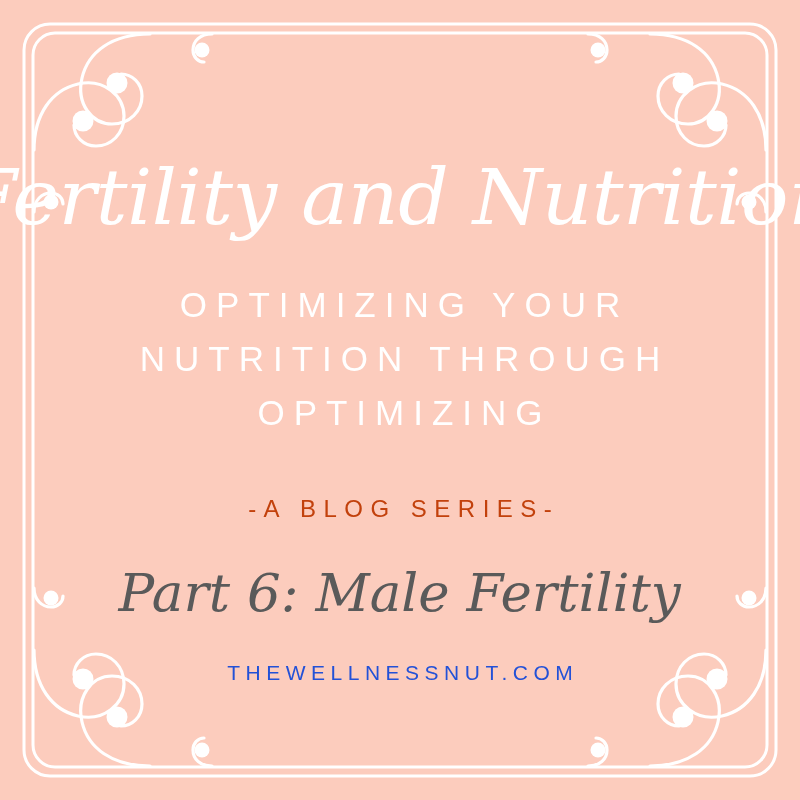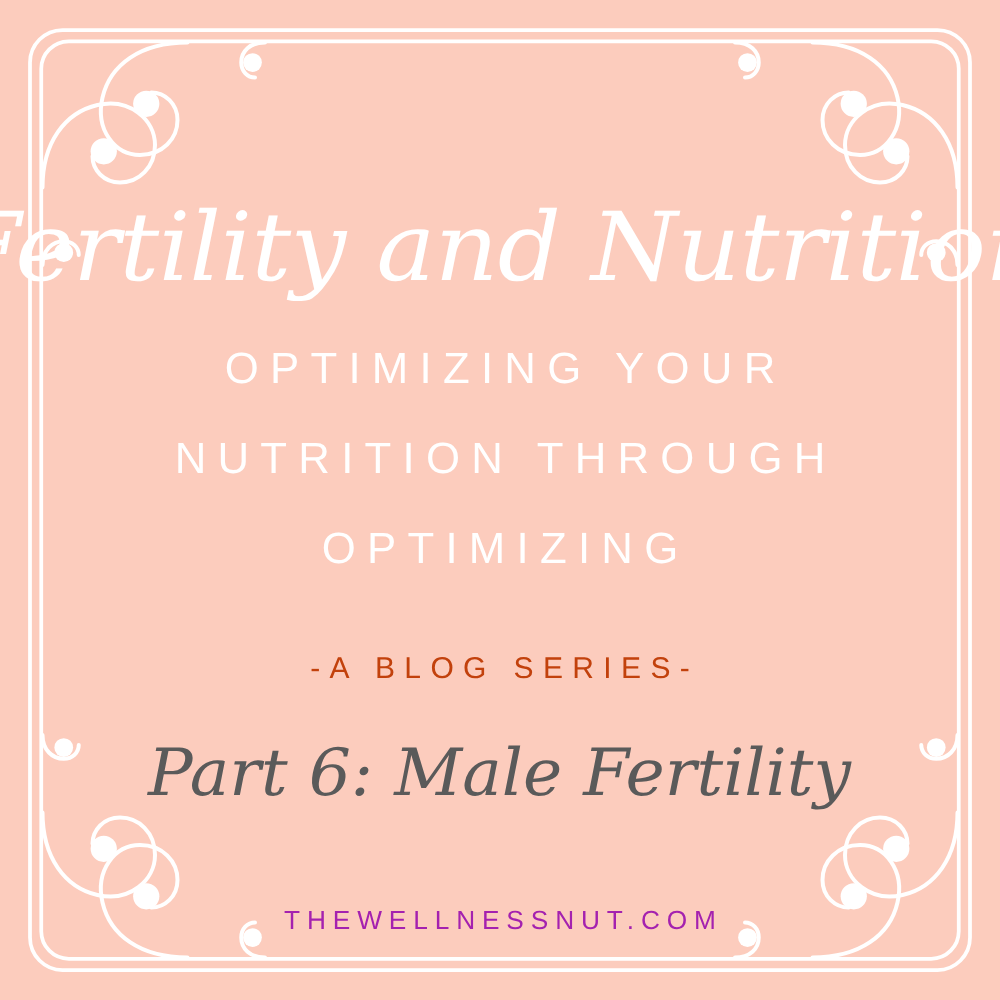--- a/index.html
+++ b/index.html
@@ -45,25 +45,24 @@
     color: #ffffff;
     font-size: 76px;
     line-height: 1;
     letter-spacing: -0.5px;
     margin-top: 160px;
     white-space: nowrap;
     transform: scaleX(1.04);
   }
 
   .headline-block {
-    margin-top: 32px;
+    margin-top: 42px;
     display: flex;
     flex-direction: column;
     align-items: center;
-    gap: 18px;
   }
 
   .headline-line {
     color: #ffffff;
     font-family: "Liberation Sans", sans-serif;
     font-weight: 400;
     font-size: 35px;
     letter-spacing: 9px;
     line-height: 54px;
     text-indent: 9px;
@@ -87,27 +86,27 @@
     font-weight: 400;
     color: #5a5a5a;
     font-size: 52px;
     line-height: 1;
     margin-top: 44px;
     white-space: nowrap;
     transform: scaleX(1.02);
   }
 
   .site-line {
-    color: #a21caf;
+    color: #1d4ed8;
     font-family: "Liberation Sans", sans-serif;
     font-weight: 400;
     font-size: 21px;
     letter-spacing: 5.5px;
     text-indent: 5.5px;
-    margin-top: 80px;
+    margin-top: 42px;
     white-space: nowrap;
     opacity: 0.97;
   }
 </style>
 </head>
 <body>
 
 <div id="poster">
 
   <svg id="frame-layer" viewBox="0 0 800 800" xmlns="http://www.w3.org/2000/svg">

